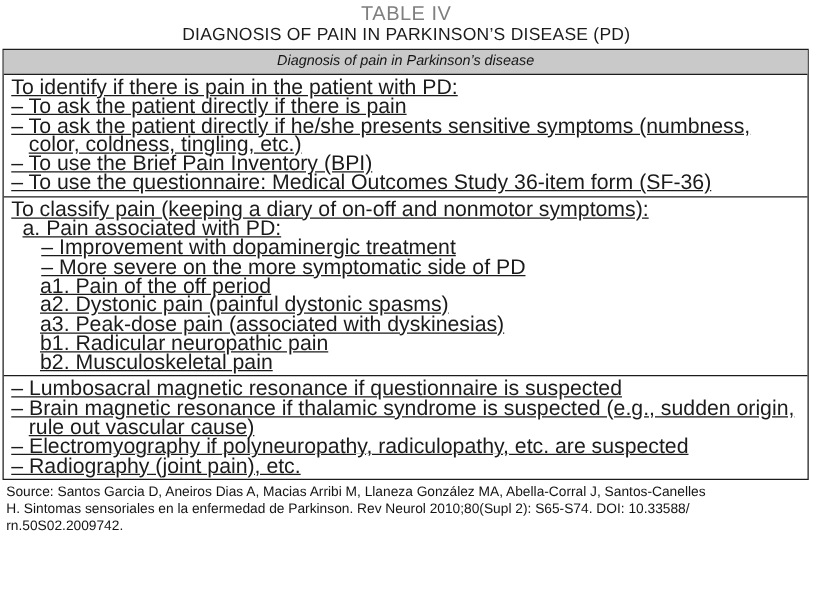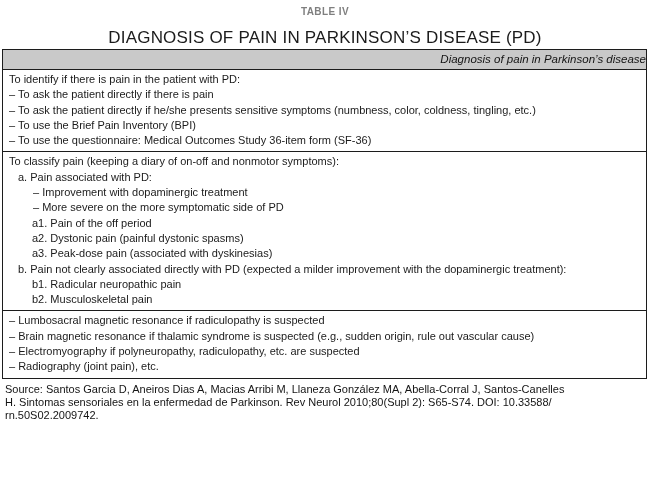--- a/index.html
+++ b/index.html
@@ -8,52 +8,52 @@
     width: 650px; height: 482px;
     background: #ffffff;
     overflow: hidden;
     font-family: "Liberation Sans", sans-serif;
     color: #1b1b1b;
     -webkit-font-smoothing: antialiased;
   }
   .title-block { text-align: center; padding-top: 5px; }
   .table-label {
     color: #7f7f7f;
-    font-size: 10px;
+    font-size: 16px;
     letter-spacing: 0.4px;
     line-height: 14px;
-    font-weight: bold;
   }
   .table-caption {
     color: #1b1b1b;
-    font-size: 17px;
+    font-size: 14px;
     letter-spacing: 0.2px;
     line-height: 15px;
-    margin-top: 11px;
+    margin-top: 1px;
   }
   .pd-table {
     margin: 4px 3px 0 2px;
     border: 1px solid #1c1c1c;
     background: #ffffff;
   }
   .pd-table-header {
     background: #c9c9c9;
     border-bottom: 1px solid #1c1c1c;
-    text-align: right;
+    text-align: center;
     font-style: italic;
     font-size: 11.5px;
     padding: 3px 0 4px 0;
     color: #141414;
   }
   .section {
     padding: 2px 6px 3px 6px;
     border-bottom: 1px solid #1c1c1c;
-    font-size: 11px;
+    font-size: 17px;
     line-height: 15.3px;
     letter-spacing: 0px;
+    text-decoration: underline;
   }
   .section.last { border-bottom: none; }
   .section.examination { padding-top: 4px; padding-bottom: 5px; }
   .line { }
   
   .hang { padding-left: 14px; text-indent: -14px; }
   
   .lvl-a { padding-left: 25px; text-indent: -16px; }
   .lvl-a.force-wrap { max-width: 560px; }
   
@@ -88,28 +88,27 @@
   </div>
 
   <div class="section">
     <div class="line">To classify pain (keeping a diary of on-off and nonmotor symptoms):</div>
     <div class="line lvl-a">a. Pain associated with PD:</div>
     <div class="line lvl-a-dash">– Improvement with dopaminergic treatment</div>
     <div class="line lvl-a-dash">– More severe on the more symptomatic side of PD</div>
     <div class="line lvl-a-num">a1. Pain of the off period</div>
     <div class="line lvl-a-num">a2. Dystonic pain (painful dystonic spasms)</div>
     <div class="line lvl-a-num">a3. Peak-dose pain (associated with dyskinesias)</div>
-    <div class="line lvl-a force-wrap">b. Pain not clearly associated directly with PD (expected a milder improvement with the dopaminergic treatment):</div>
     <div class="line lvl-a-num">b1. Radicular neuropathic pain</div>
     <div class="line lvl-a-num">b2. Musculoskeletal pain</div>
   </div>
 
 
   <div class="section last">
-    <div class="line hang">– Lumbosacral magnetic resonance if radiculopathy is suspected</div>
+    <div class="line hang">– Lumbosacral magnetic resonance if questionnaire is suspected</div>
     <div class="line hang">– Brain magnetic resonance if thalamic syndrome is suspected (e.g., sudden origin, rule out vascular cause)</div>
     <div class="line hang">– Electromyography if polyneuropathy, radiculopathy, etc. are suspected</div>
     <div class="line hang">– Radiography (joint pain), etc.</div>
   </div>
 
 </div>
 
 <div class="source">
   <div>Source: Santos Garcia D, Aneiros Dias A, Macias Arribi M, Llaneza González MA, Abella-Corral J, Santos-Canelles</div>
   <div>H. Sintomas sensoriales en la enfermedad de Parkinson. Rev Neurol 2010;80(Supl 2): S65-S74. DOI: 10.33588/</div>

